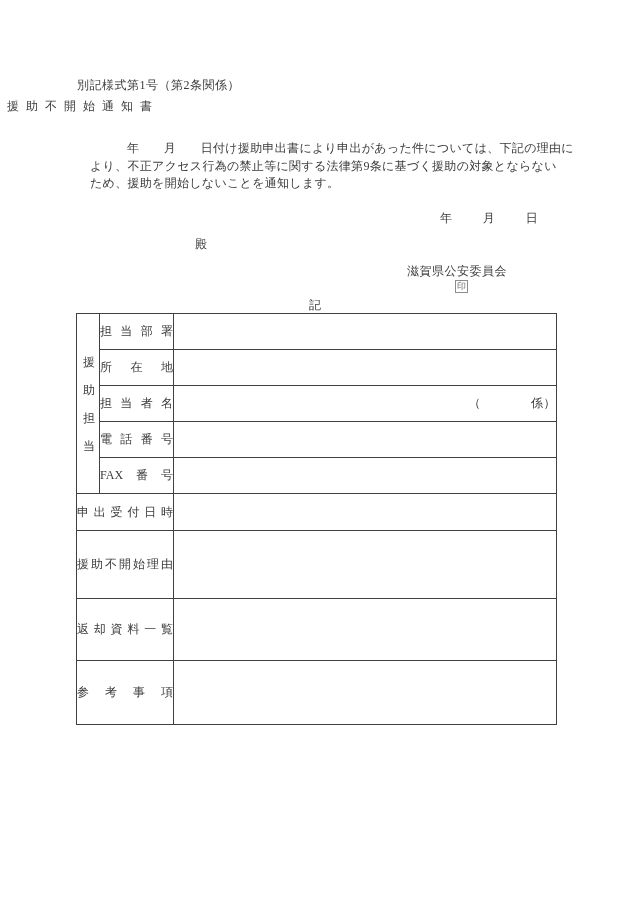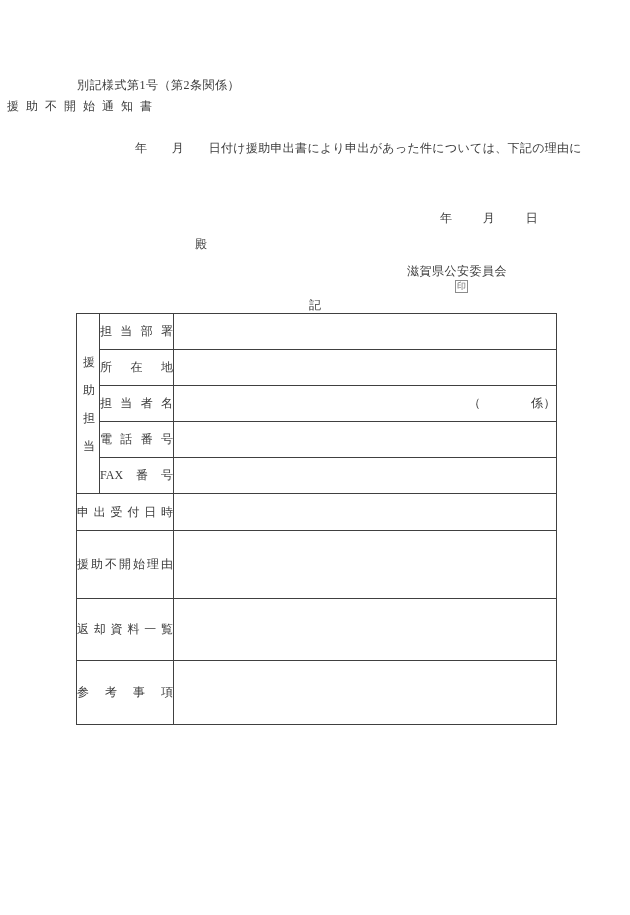--- a/index.html
+++ b/index.html
@@ -21,21 +21,21 @@
     white-space: nowrap;
     margin-top: 13px;
   }
   .doc-title {
     left: 0; right: 0; top: 98px;
     letter-spacing: 7px;
     text-indent: 7px;
     white-space: nowrap;
   }
   .body-paragraph {
-    left: 98px; top: 140px;
+    left: 90px; top: 140px;
     width: 480px;
     line-height: 17.5px;
     letter-spacing: 0.3px;
   }
   .body-line { white-space: nowrap; }
   .date-line {
     right: 90px; top: 210px;
     letter-spacing: 2.3px;
     white-space: nowrap;
     font-family: Liberation Serif, serif;
@@ -107,20 +107,22 @@
 <body>
 
 <div class="page">
 
   <div class="abs form-number">別記様式第1号（第2条関係）</div>
 
   <div class="abs doc-title">援助不開始通知書</div>
 
   <div class="abs body-paragraph">
     <div class="body-line">　　　年　　月　　日付け援助申出書により申出があった件については、下記の理由に</div>
+    <div class="body-line">より、不正アクセス行為の禁止等に関する法律第9条に基づく援助の対象とならない</div>
+    <div class="body-line">ため、援助を開始しないことを通知します。</div>
   </div>
 
   <div class="abs date-line">年　　月　　日</div>
 
   <div class="abs addressee">殿</div>
 
   <div class="abs issuer-line">
     <span class="issuer-name">滋賀県公安委員会</span>
     <span class="seal-box">
       <span>印</span>

